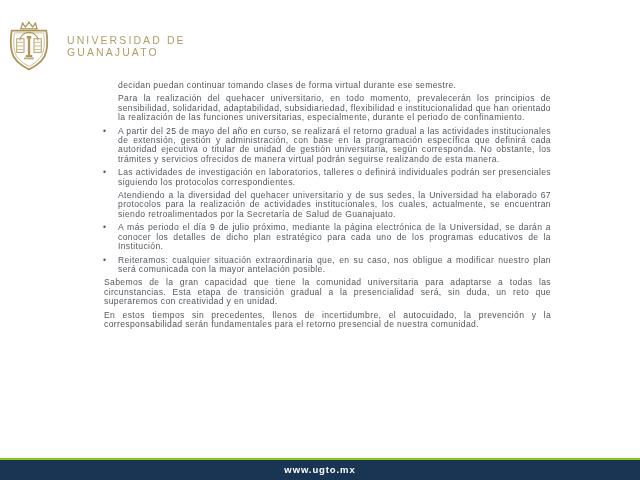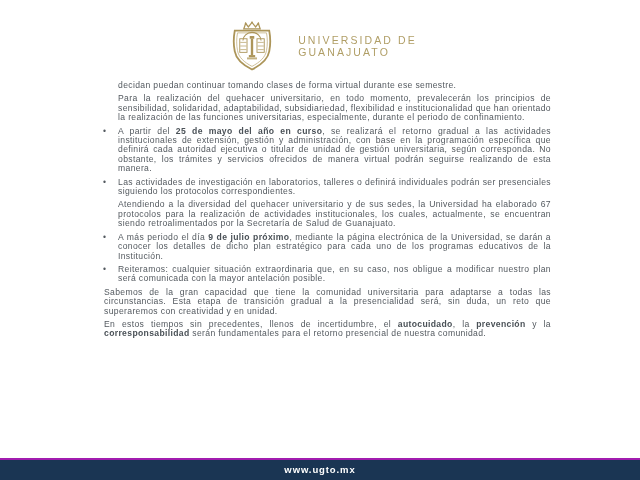--- a/index.html
+++ b/index.html
@@ -9,21 +9,21 @@
     position: relative;
     overflow: hidden;
     font-family: "Liberation Sans", sans-serif;
     color: #53595f;
   }
   .page { width: 640px; height: 480px; position: relative; background:#fff; }
 
   
   .logo-row {
     position: absolute; top: 20px; left: 0; right: 0;
-    display: flex; justify-content: center; align-items: center; gap: 17px;
+    display: flex; align-items: center; gap: 9px;
   }
   .crest { width: 58px; height: 52px; flex: 0 0 auto; }
   .logo-text {
     color: #b09e66;
     font-size: 10.5px;
     letter-spacing: 2.1px;
     line-height: 12.5px;
     font-weight: 400;
     text-transform: uppercase;
     white-space: nowrap;
@@ -39,29 +39,29 @@
     text-align: justify;
     color: #53595f;
   }
   .block { margin: 0 0 4px 16px; position: relative; }
   .block.indented { margin-left: 30px; }
   .block.bullet { margin-left: 30px; }
   .block .marker {
     position: absolute; left: -15px; top: 0;
     font-size: 8.6px; letter-spacing: 0;
   }
-  .b { font-weight: bold; color: #4a5157; }
+  .b { font-weight: normal; color: #4a5157; }
   .i { font-style: italic; }
 
   
   .footer-bar {
     position: absolute; left: 0; right: 0; bottom: 0;
     height: 20px;
     background: #1a3553;
-    border-top: 2px solid #a21caf;
+    border-top: 2px solid #84cc16;
     color: #ffffff;
     font-size: 9.5px;
     font-weight: bold;
     letter-spacing: 0.9px;
     text-align: center;
     line-height: 20px;
   }
 </style>
 </head>
 <body>

